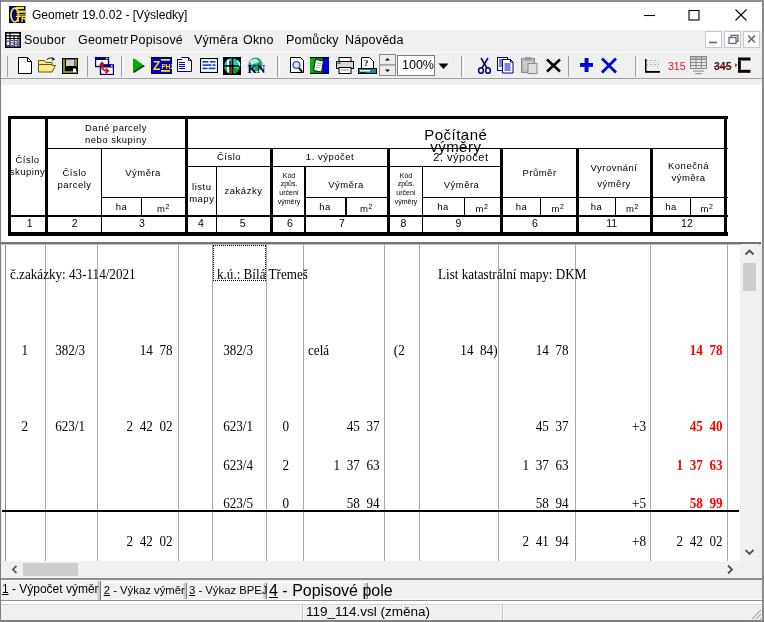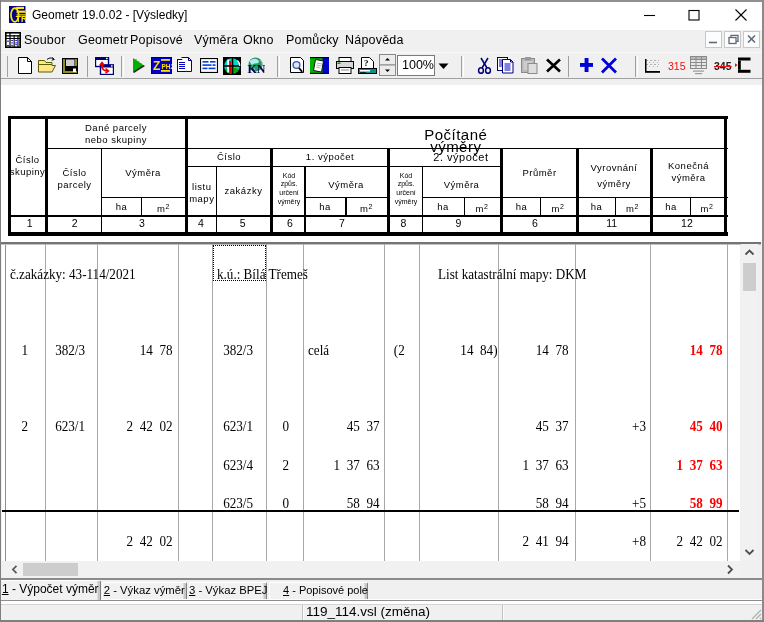--- a/index.html
+++ b/index.html
@@ -455,21 +455,21 @@
 <div id="tabs">
 <div class="abs" style="left:1px;top:598.5px;width:762px;height:1px;background:#fdfdfd"></div>
 <div class="abs" style="left:1px;top:599.5px;width:762px;height:1.5px;background:#8e8e8e"></div>
 <div class="abs" style="left:0px;top:580px;width:100.5px;height:19.5px;background:#f1f1f1;border-left:1px solid #fff;border-top:1px solid #fff;border-right:1.5px solid #808080;border-top-left-radius:2px;border-top-right-radius:2px;box-shadow:inset -2.5px 0 0 #c8c8c8"></div>
 <div class="txt" style="left:0px;top:583.5px;width:100.5px;text-align:center;font-size:12px;line-height:11px;letter-spacing:0px"><u>1</u> - Výpočet výměr</div>
 <div class="abs" style="left:101.5px;top:582px;width:85.5px;height:16.5px;background:#f1f1f1;border-left:1px solid #fff;border-top:1px solid #fff;border-right:1.5px solid #808080;border-top-left-radius:2px;border-top-right-radius:2px;box-shadow:inset -2.5px 0 0 #c8c8c8"></div>
 <div class="txt" style="left:101.5px;top:584.5px;width:85.5px;text-align:center;font-size:11.3px;line-height:11px;letter-spacing:0px"><u>2</u> - Výkaz výměr</div>
 <div class="abs" style="left:189px;top:582px;width:78px;height:16.5px;background:#f1f1f1;border-left:1px solid #fff;border-top:1px solid #fff;border-right:1.5px solid #808080;border-top-left-radius:2px;border-top-right-radius:2px;box-shadow:inset -2.5px 0 0 #c8c8c8"></div>
 <div class="txt" style="left:189px;top:584.5px;width:78px;text-align:center;font-size:11.3px;line-height:11px;letter-spacing:0px"><u>3</u> - Výkaz BPEJ</div>
 <div class="abs" style="left:269px;top:582px;width:99px;height:16.5px;background:#f1f1f1;border-left:1px solid #fff;border-top:1px solid #fff;border-right:1.5px solid #808080;border-top-left-radius:2px;border-top-right-radius:2px;box-shadow:inset -2.5px 0 0 #c8c8c8"></div>
-<div class="txt" style="left:269px;top:584.5px;width:99px;text-align:right;font-size:11px;line-height:11px;letter-spacing:0px"><u>4</u> - Popisové pole</div>
+<div class="txt" style="left:269px;top:584.5px;width:99px;text-align:left;font-size:16px;line-height:11px;letter-spacing:0px"><u>4</u> - Popisové pole</div>
 </div>
 
 <div class="abs" style="left:1px;top:604px;width:762px;height:1px;background:#d4d4d4"></div>
 <div class="abs" style="left:1px;top:605px;width:762px;height:15px;background:#f0f0f0"></div>
 <div class="abs" style="left:301.5px;top:605px;width:1px;height:15px;background:#c0c0c0"></div>
 <div class="abs" style="left:302.5px;top:605px;width:1px;height:15px;background:#fcfcfc"></div>
 <div class="abs" style="left:501.5px;top:605px;width:1px;height:15px;background:#c0c0c0"></div>
 <div class="abs" style="left:502.5px;top:605px;width:1px;height:15px;background:#fcfcfc"></div>
 <div class="txt" style="left:306px;top:606px;font-size:13.5px;line-height:11px">119_114.vsl (změna)</div>
 <svg class="abs" style="left:750px;top:608px" width="12" height="12" viewBox="0 0 12 12">

